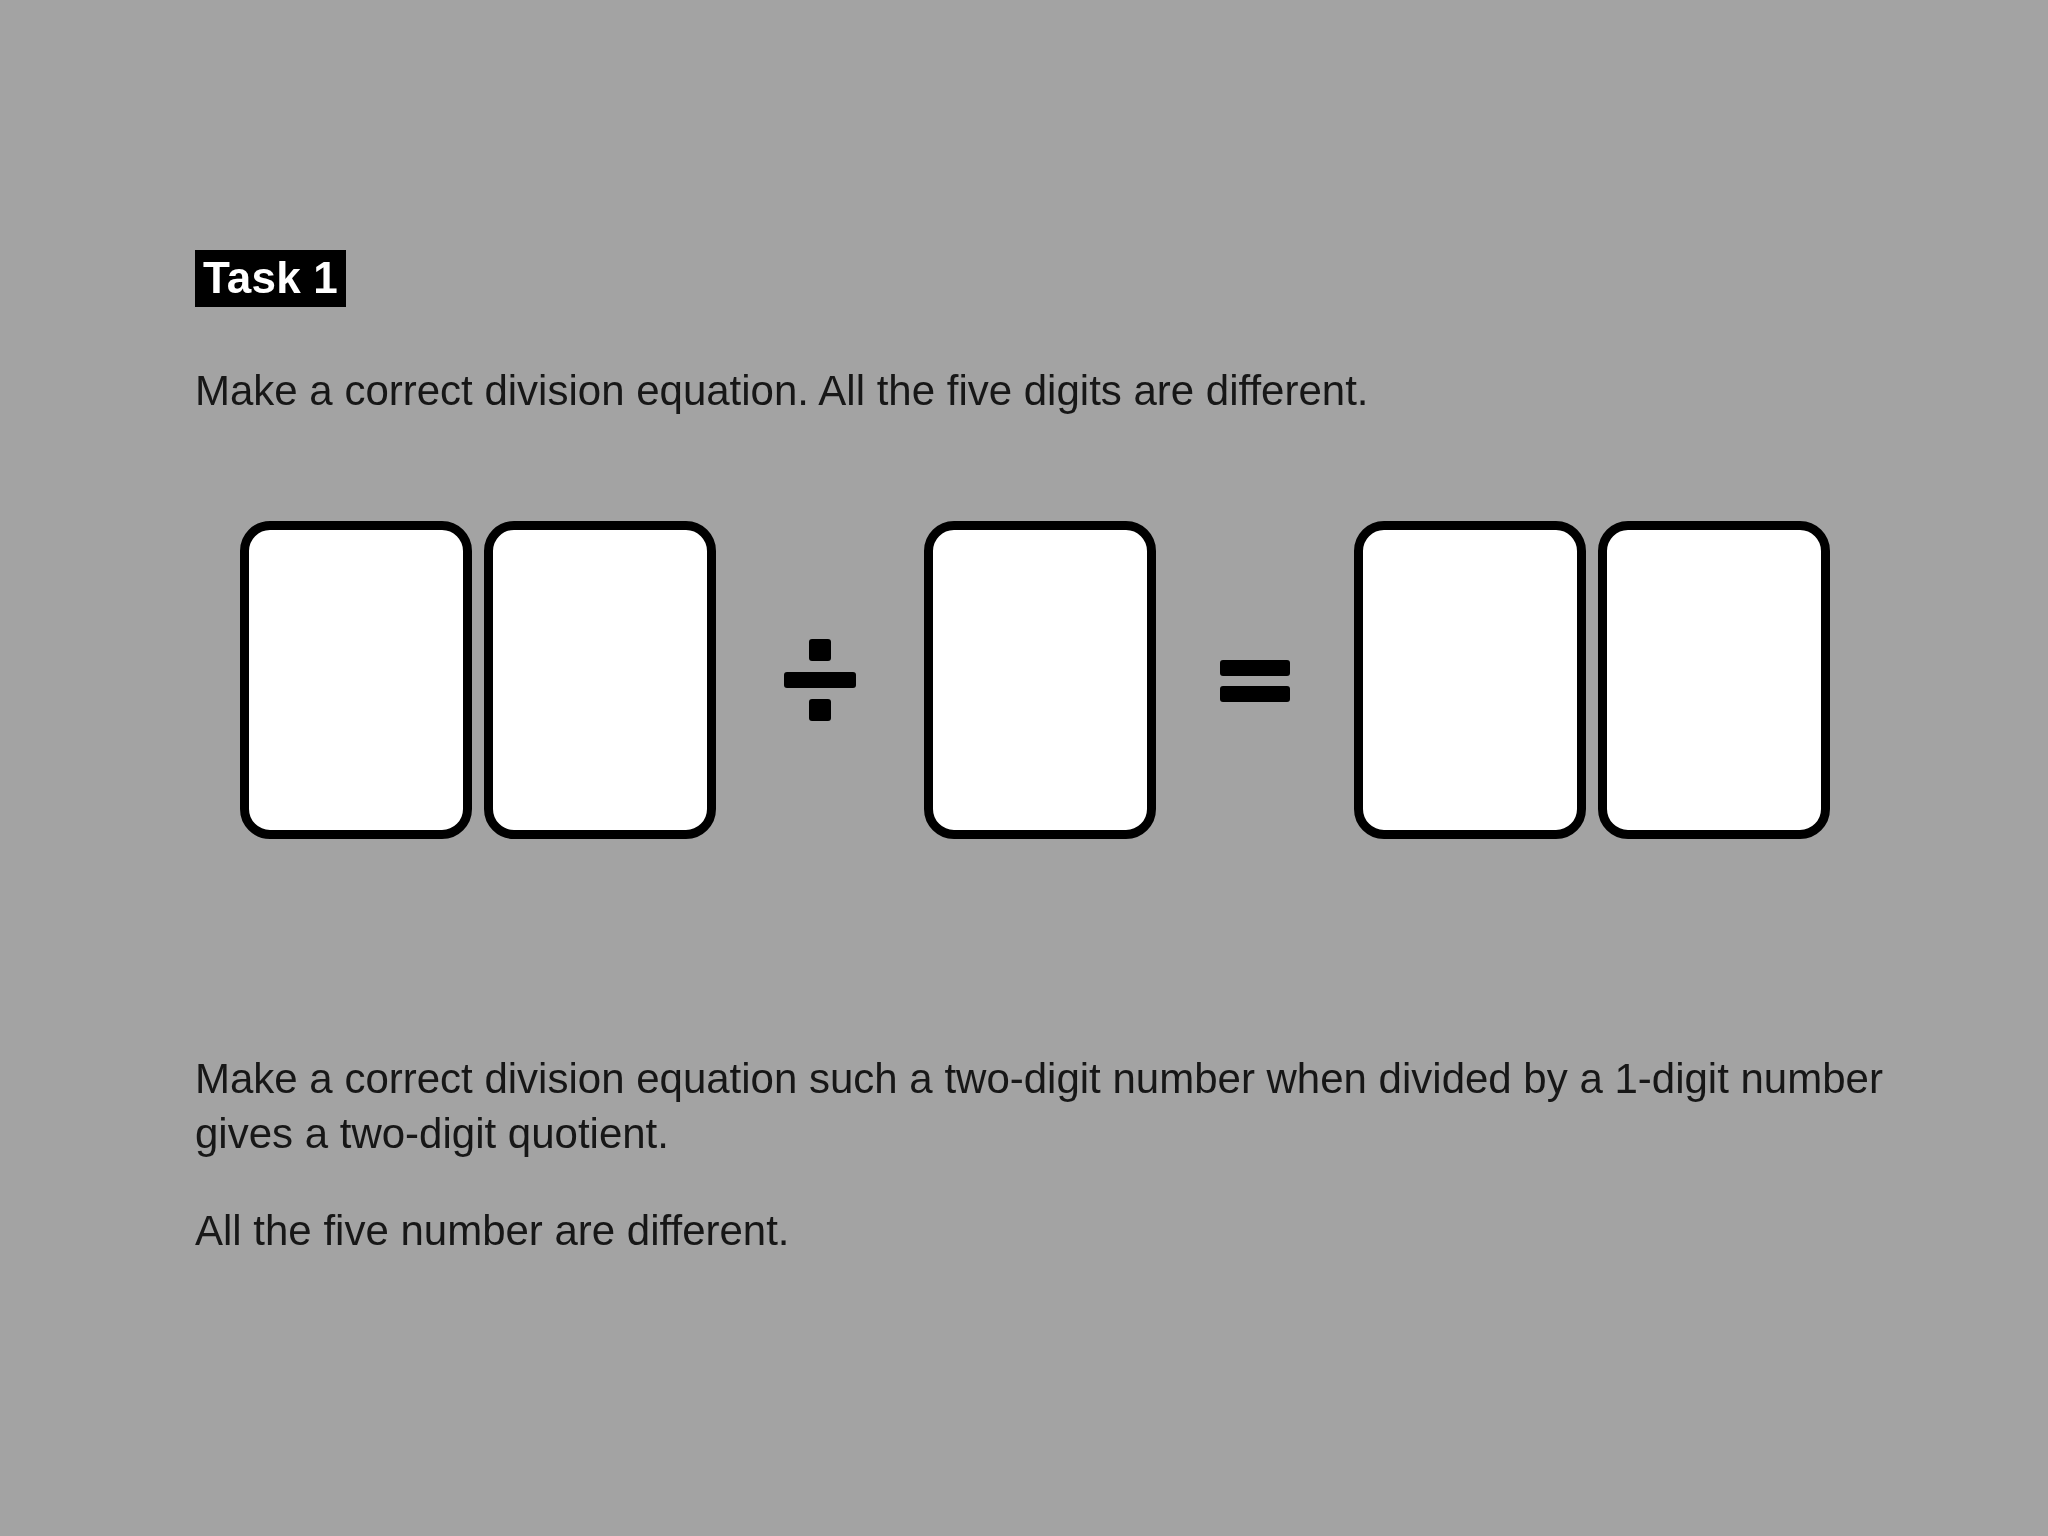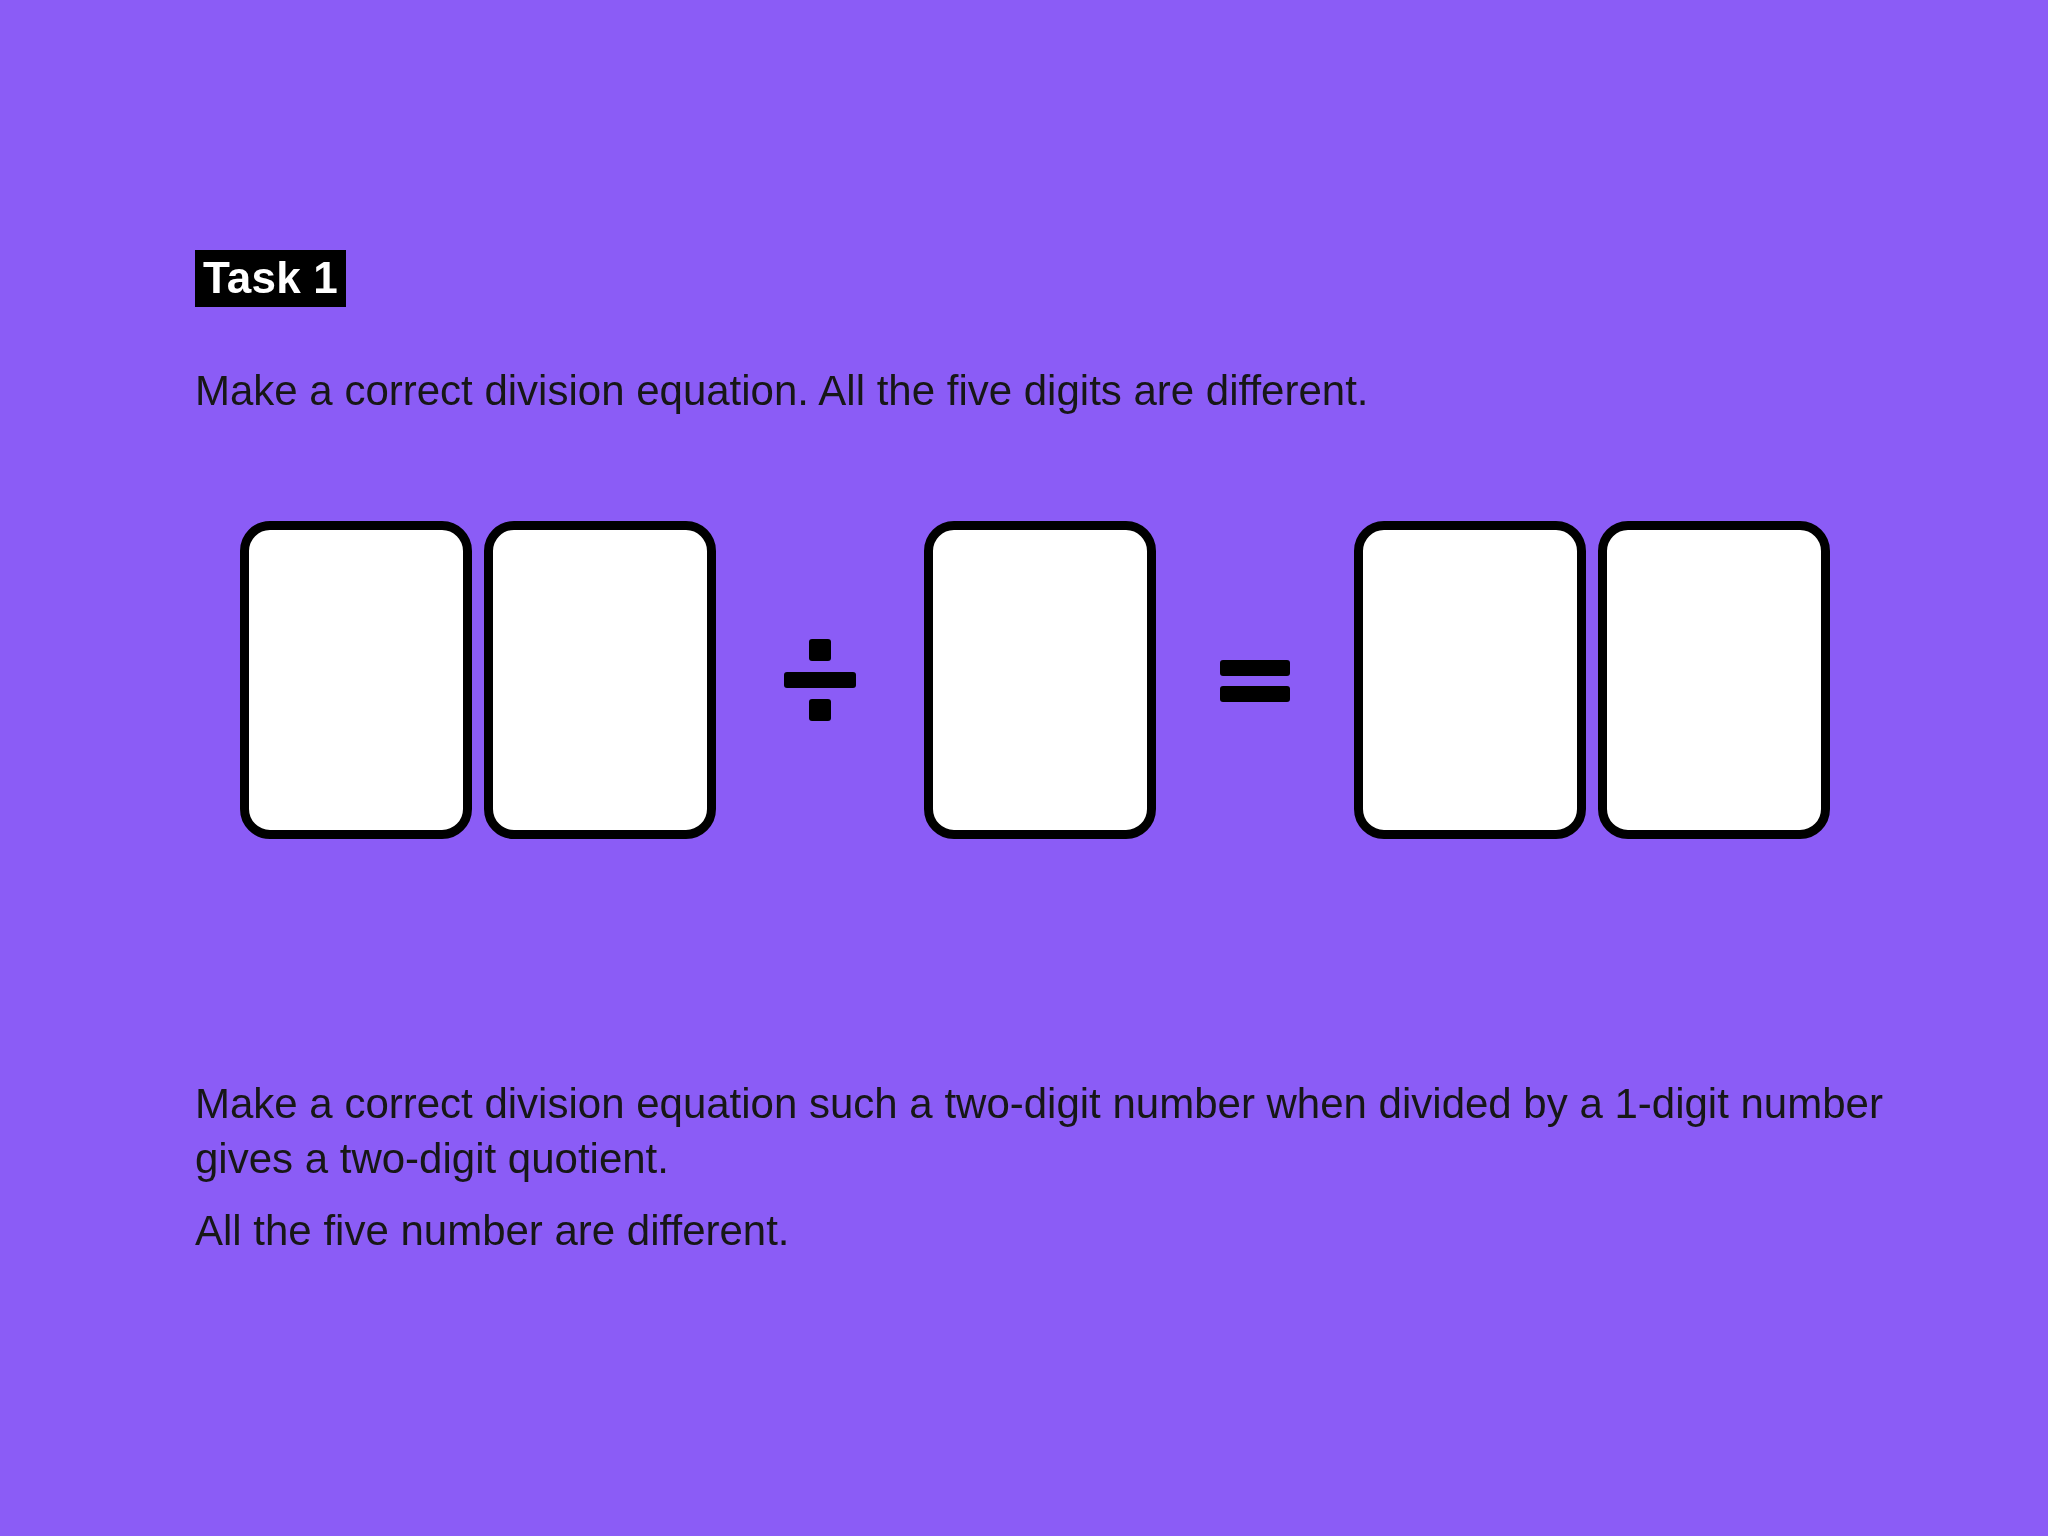--- a/index.html
+++ b/index.html
@@ -12,21 +12,21 @@
     height: 1536px;
     font-family: "Liberation Sans", sans-serif;
     color: #111111;
     overflow: hidden;
     position: relative;
   }
 
   .page {
     position: absolute;
     inset: 0;
-    background: #8b5cf6;
+    background: #a3a3a3;
   }
 
   
   .task-heading-row {
     position: absolute;
     left: 195px;
     top: 250px;
   }
   .task-heading {
     display: inline-block;
@@ -104,21 +104,20 @@
   }
   .body-paragraph {
     position: absolute;
     left: 195px;
     top: 1052px;
     width: 1700px;
     font-size: 42px;
     font-weight: 400;
     line-height: 1.3;
     color: #171717;
-    margin-top: 25px;
   }
   .closing-line {
     position: absolute;
     left: 195px;
     top: 1205px;
     font-size: 42px;
     font-weight: 400;
     line-height: 1.25;
     white-space: nowrap;
     color: #171717;

